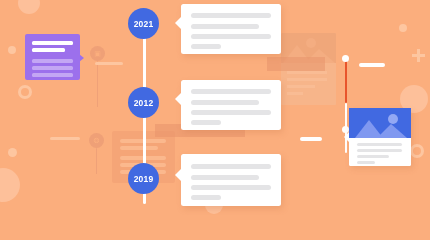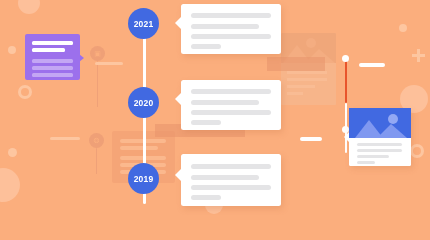--- a/index.html
+++ b/index.html
@@ -149,21 +149,21 @@
         <div class="pl soft" style="left: 7px; top: 39px; width: 41px;"></div>
       </div>
   </div>
 
   <div id="timeline-axis"></div>
   <div id="badges">
       <div class="year-badge" style="left: 128px; top: 8px; background: rgb(65, 105, 225);">
         <span>2021</span>
       </div>
       <div class="year-badge" style="left: 128px; top: 87px; background: rgb(65, 105, 225);">
-        <span>2020</span>
+        <span>2012</span>
       </div>
       <div class="year-badge" style="left: 128px; top: 163px; background: rgb(65, 105, 225);">
         <span>2019</span>
       </div>
     </div>
 
   <div id="cards">
       <div class="wcard" style="left: 181px; top: 4px; width: 100px; height: 50px;">
         <div class="tail" style="top: 12px;"></div>
         <div class="gline" style="left: 10px; top: 9px; width: 80px;"></div>

